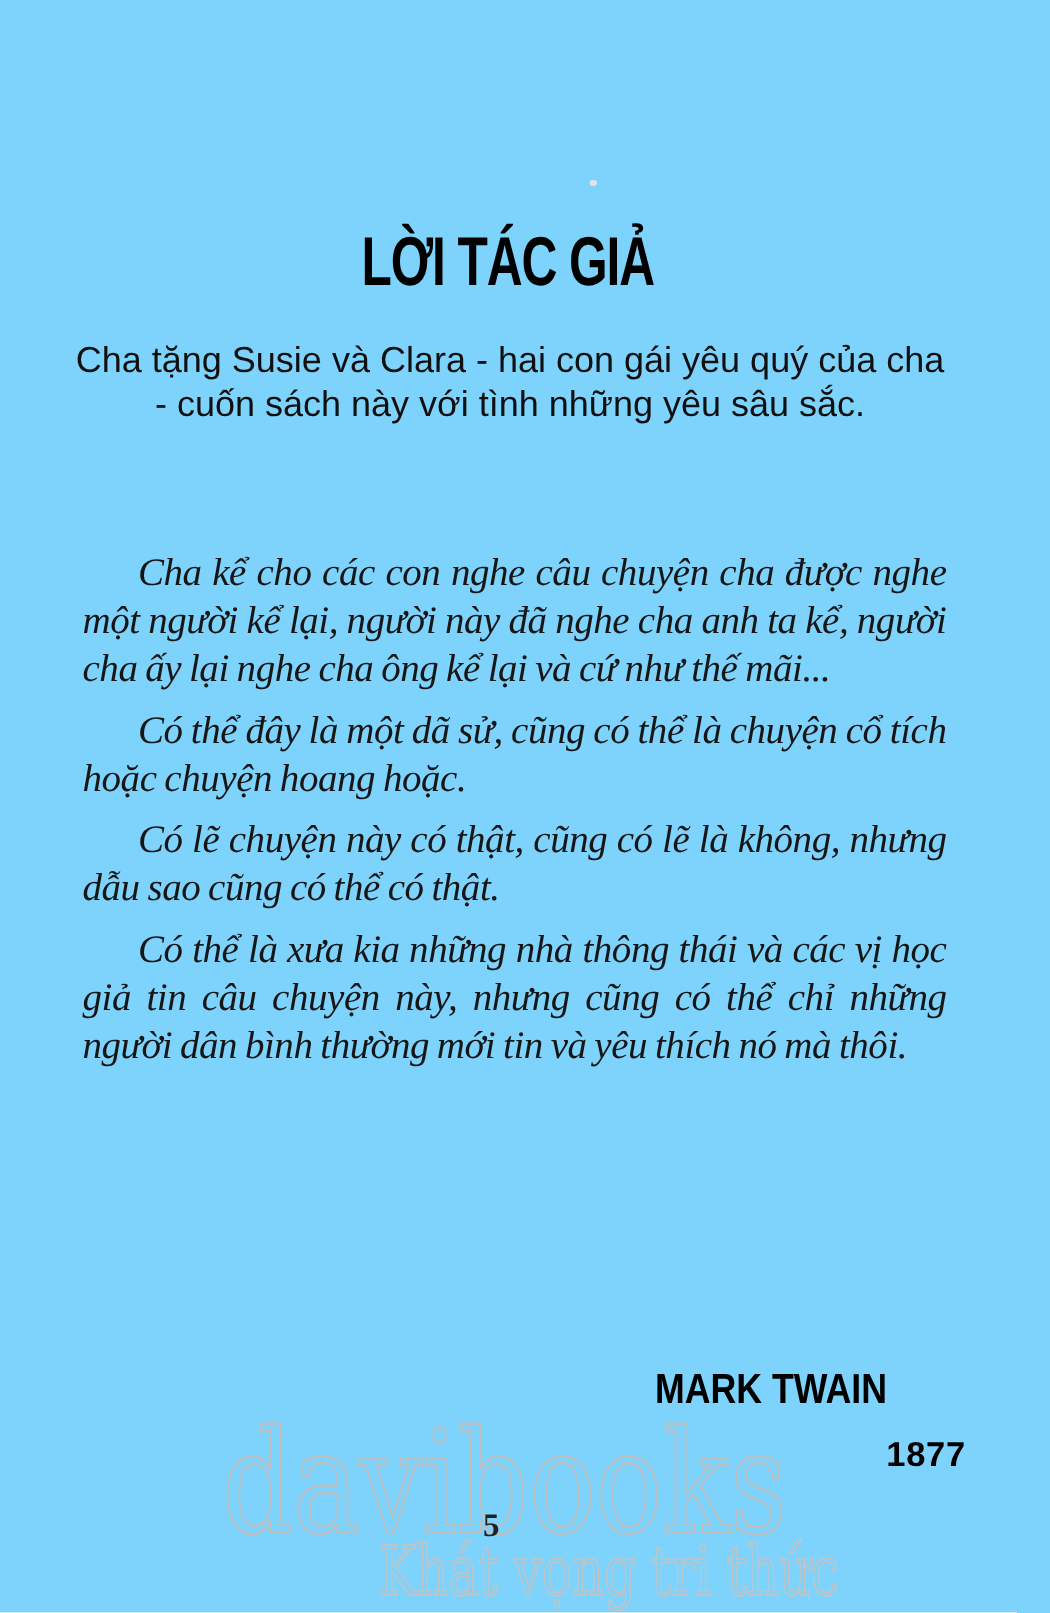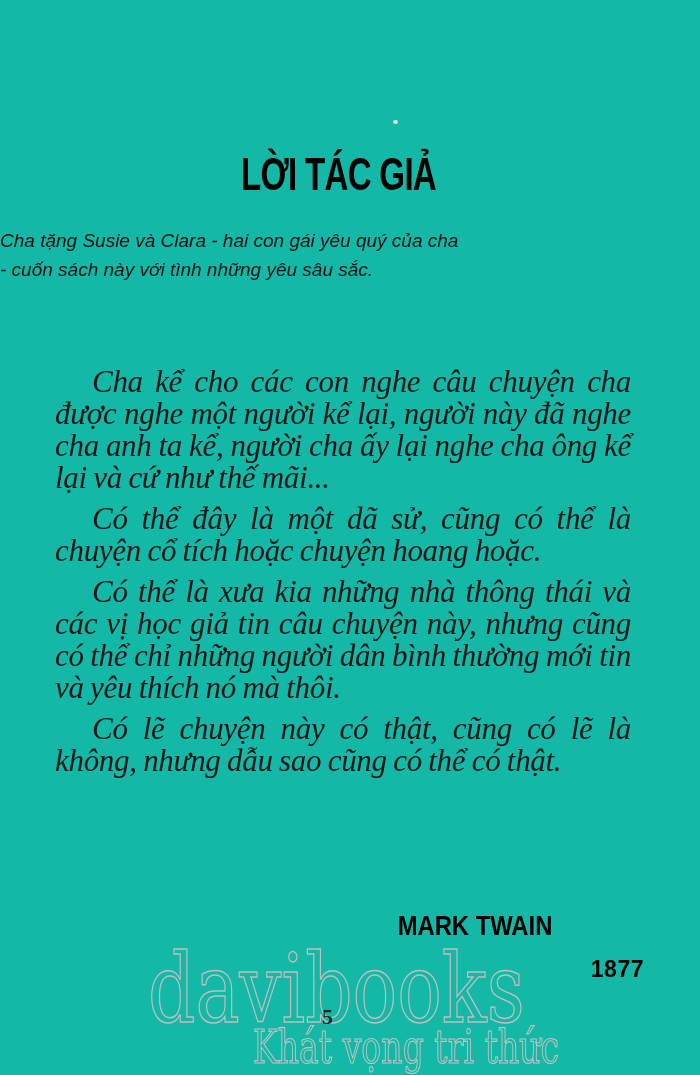--- a/index.html
+++ b/index.html
@@ -4,21 +4,21 @@
 <style>
   html, body {
     margin: 0;
     padding: 0;
     background: #ffffff;
   }
   .page {
     position: relative;
     width: 700px;
     height: 1075px;
-    background: #14b8a6;
+    background: #7dd3fc;
     overflow: hidden;
     font-family: "Liberation Serif", serif;
     color: #141414;
   }
   
   .title-wrap {
     position: absolute;
     top: 150px;
     left: 0;
     width: 676px;
@@ -35,51 +35,52 @@
     transform: scale(0.72, 1);
     transform-origin: center top;
     white-space: nowrap;
   }
   
   .dedication {
     position: absolute;
     top: 226px;
     left: 0;
     width: 680px;
+    text-align: center;
     font-family: "Liberation Sans", sans-serif;
-    font-style: italic;
-    font-size: 19px;
+    font-size: 24px;
     line-height: 29px;
     color: #101010;
   }
   
   .body-text {
     position: absolute;
     top: 366px;
     left: 55px;
     width: 576px;
   }
   .body-text p {
     margin: 0 0 9px 0;
     text-indent: 37px;
     font-family: "Liberation Serif", serif;
     font-style: italic;
-    font-size: 31px;
+    font-size: 26px;
     line-height: 32px;
     letter-spacing: -0.3px;
     word-spacing: -1px;
     text-align: justify;
     color: #161616;
   }
   
   .author {
     position: absolute;
     top: 910px;
     left: 384px;
     width: 260px;
+    text-align: center;
     z-index: 3;
   }
   .author span {
     display: inline-block;
     font-family: "Liberation Sans", sans-serif;
     font-weight: bold;
     font-size: 28px;
     letter-spacing: 0px;
     color: #000000;
     transform: scaleX(0.85);
@@ -163,22 +164,22 @@
   </div>
 
   <div class="dedication">
     <div>Cha tặng Susie và Clara - hai con gái yêu quý của cha</div>
     <div>- cuốn sách này với tình những yêu sâu sắc.</div>
   </div>
 
   <div class="body-text">
     <p>Cha kể cho các con nghe câu chuyện cha được nghe một người kể lại, người này đã nghe cha anh ta kể, người cha ấy lại nghe cha ông kể lại và cứ như thế mãi...</p>
     <p>Có thể đây là một dã sử, cũng có thể là chuyện cổ tích hoặc chuyện hoang hoặc.</p>
+    <p>Có lẽ chuyện này có thật, cũng có lẽ là không, nhưng dẫu sao cũng có thể có thật.</p>
     <p>Có thể là xưa kia những nhà thông thái và các vị học giả tin câu chuyện này, nhưng cũng có thể chỉ những người dân bình thường mới tin và yêu thích nó mà thôi.</p>
-    <p>Có lẽ chuyện này có thật, cũng có lẽ là không, nhưng dẫu sao cũng có thể có thật.</p>
   </div>
 
   <div class="wm-brand">davibooks</div>
   <div class="wm-tagline">Khát vọng tri thức</div>
 
   <div class="author">
     <span>MARK TWAIN</span>
   </div>
   <div class="year">1877</div>
 

